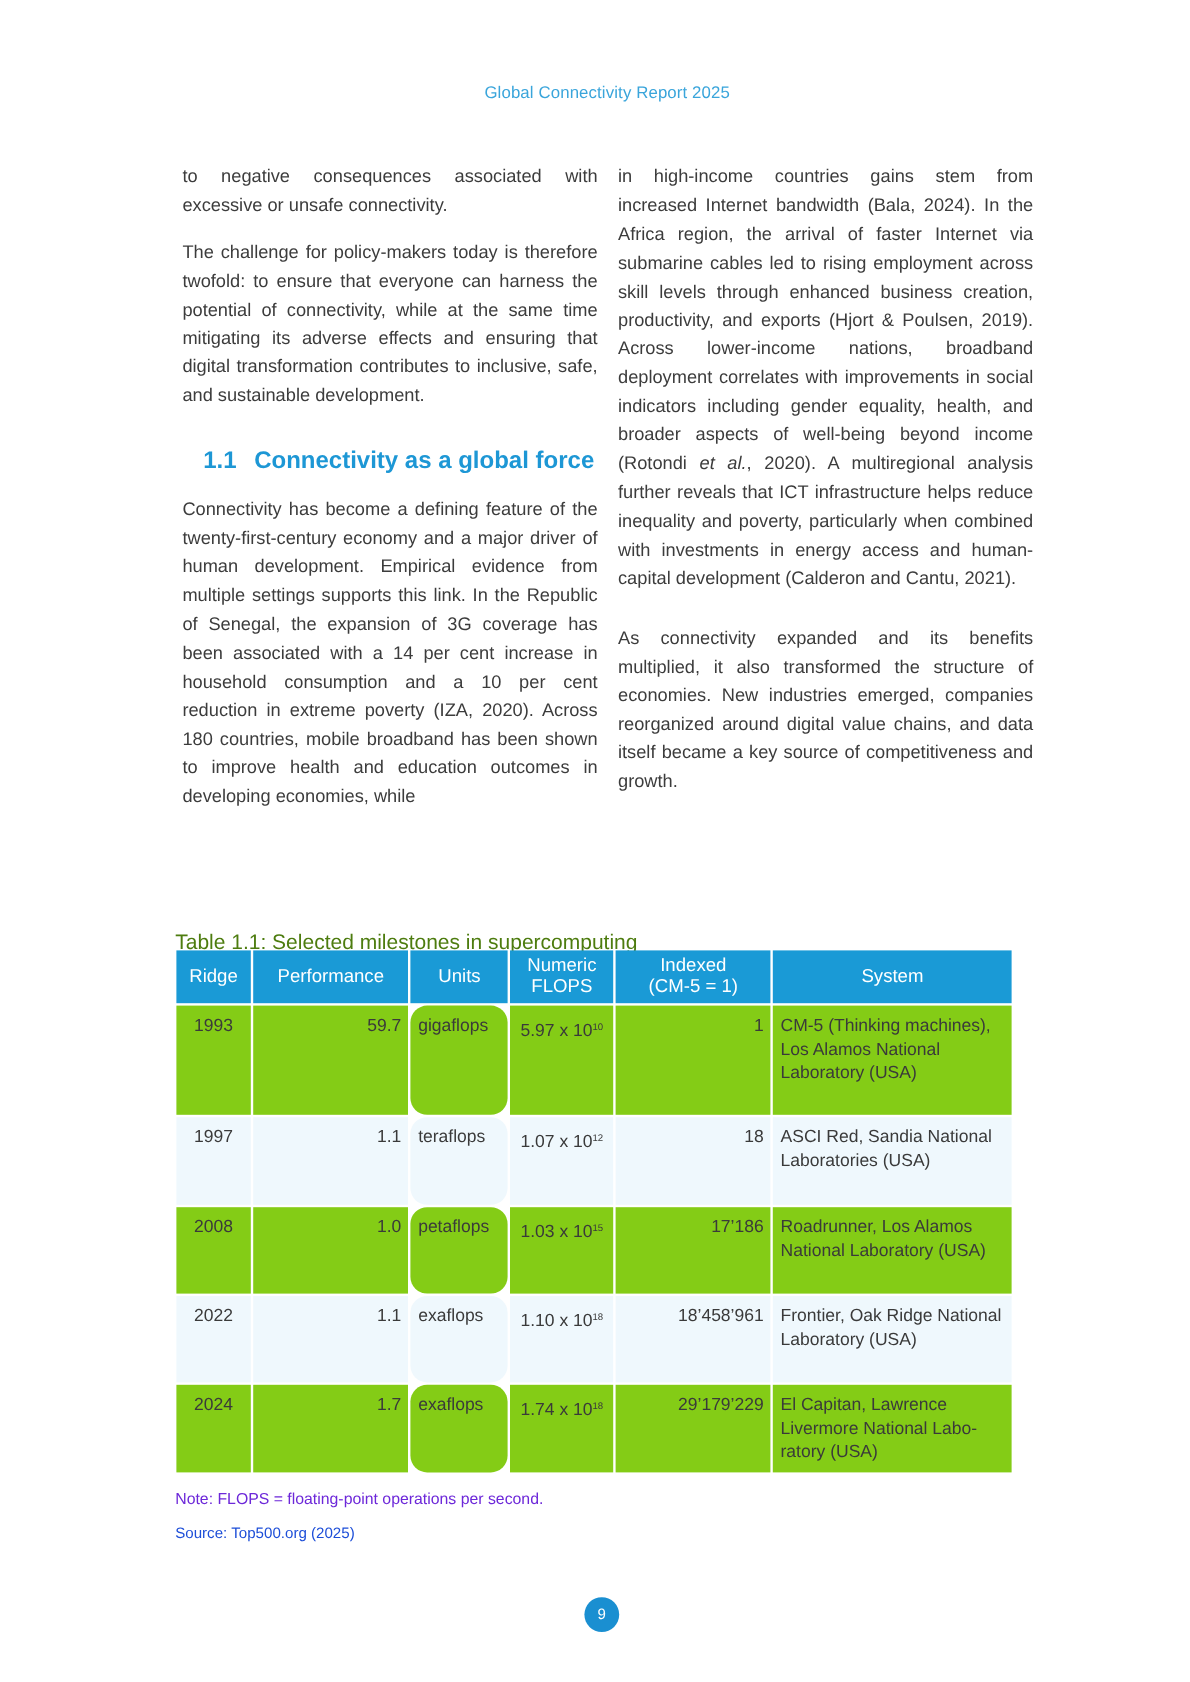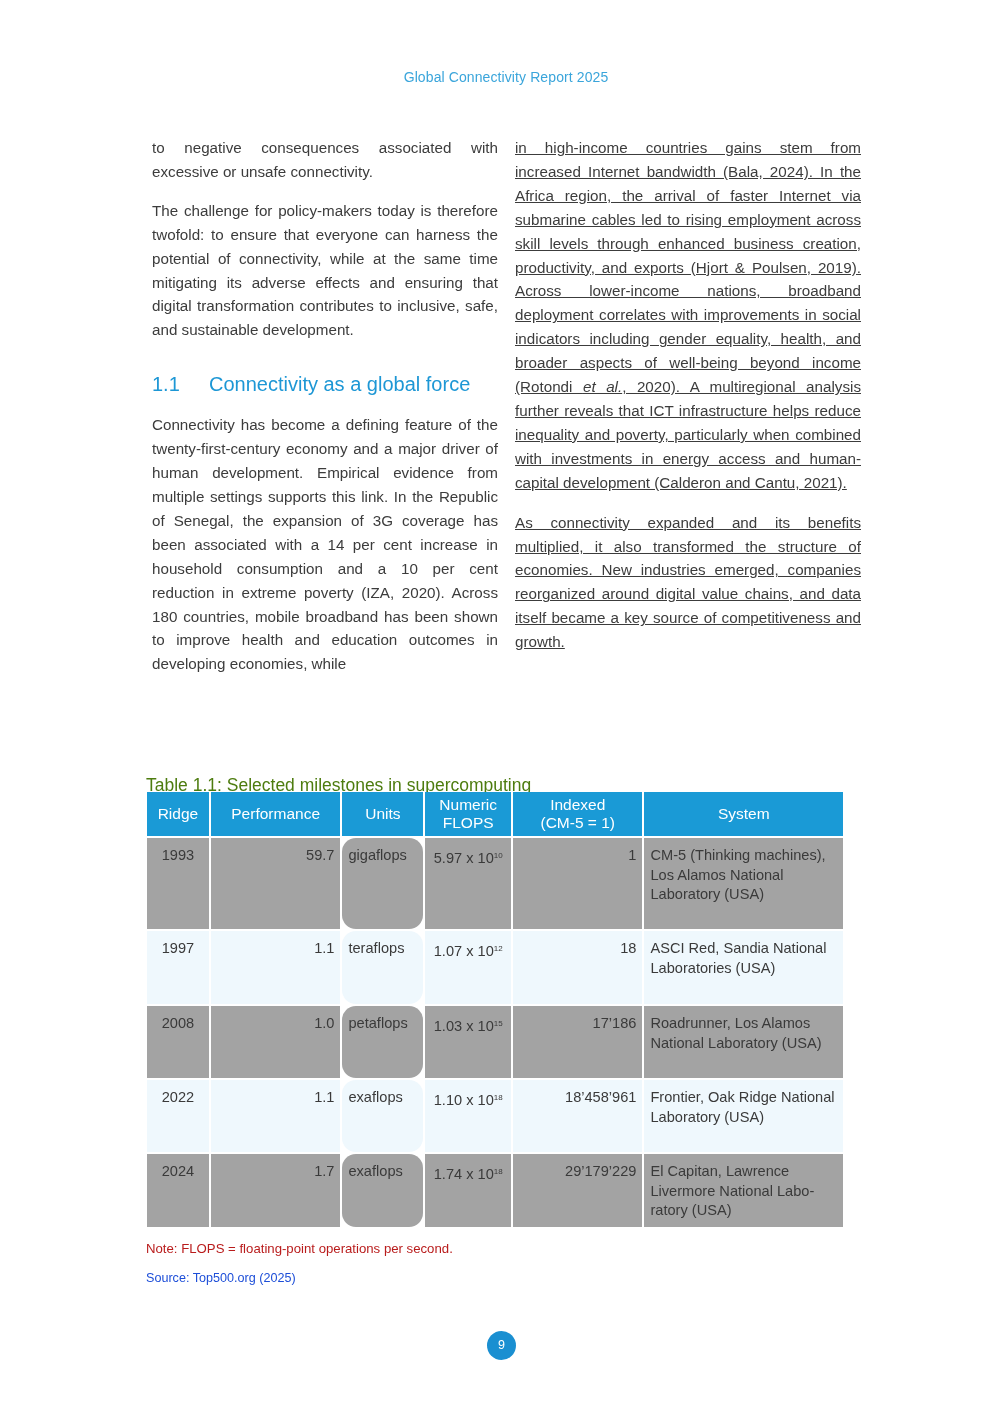--- a/index.html
+++ b/index.html
@@ -2,44 +2,44 @@
 <html><head>
 <meta charset="utf-8">
 <style>
   html, body { margin:0; padding:0; background:#ffffff; }
   body { width:992px; height:1402px; position:relative; overflow:hidden;
          font-family:"Liberation Sans", "DejaVu Sans", sans-serif; color:#3a3a3a; }
   .running-header { position:absolute; top:69px; left:0; width:1012px; text-align:center;
          font-size:14px; color:#3aa5db; letter-spacing:0.1px; }
   .col { position:absolute; top:136px; width:346px; font-size:15.2px; line-height:23.9px; color:#3c3c3c; }
   .col-left { left:152px; }
-  .col-right { left:515px;text-decoration:underline; }
+  .col-right { left:515px; }
   .col p { margin:0; text-align:justify; }
-  .col p + p { margin-top:16px; }
+  .col p + p { margin-top:26px; }
   .col-left p.p2 { margin-top:15px; }
-  .section-heading { margin:27px 0 14px 0; font-size:20px; font-weight:normal; color:#1d97d5;
-         line-height:30px; white-space:nowrap; }
+  .section-heading { margin:27px 0 14px 0; font-size:20px; font-weight:bold; color:#1d97d5;
+         line-height:30px; white-space:nowrap;text-align:center; }
   .section-heading .num { display:inline-block; width:57px; }
   .em { font-style:italic; }
   .table-title { position:absolute; top:775px; left:146px; font-size:17.5px; color:#4d7c0f; }
   table.milestones { position:absolute; top:790px; left:145px; border-collapse:separate;
          border-spacing:2px; width:700px; font-size:14.6px; color:#3a3a3a; }
   table.milestones th { background:#1a9ad6; color:#ffffff; font-weight:normal; font-size:15.5px;
          line-height:18px; height:44px; padding:0 6px; text-align:center; vertical-align:middle; }
   table.milestones td { vertical-align:top; padding:8px 6px 6px 6px; line-height:19.5px; }
-  tr.row-dark td { background:#a3a3a3; }
+  tr.row-dark td { background:#84cc16; }
   tr.row-light td { background:#eff8fd; }
   td.year { text-align:center; width:50px; }
   td.perf { text-align:right; width:118px; }
   td.units { text-align:left; width:69px;border-radius:14px; }
   td.flops { text-align:center; width:74px; }
   td.indexed { text-align:right; width:118px; }
   td.system { text-align:left; width:188px; }
   sup { font-size:8px; vertical-align:5px; }
-  .note { position:absolute; top:1241px; left:146px; font-size:13.2px; color:#b91c1c; }
+  .note { position:absolute; top:1241px; left:146px; font-size:13.2px; color:#6d28d9; }
   .source { position:absolute; top:1271px; left:146px; font-size:12.6px; color:#1d4ed8; }
   .page-num { position:absolute; top:1331px; left:487px; width:29px; height:29px; border-radius:50%;
          background:#1a8fd1; color:#ffffff; font-size:12.5px; text-align:center; line-height:28px; }
 </style>
 </head>
 <body>
 
 <div class="running-header">Global Connectivity Report 2025</div>
 
 <div class="col col-left">

